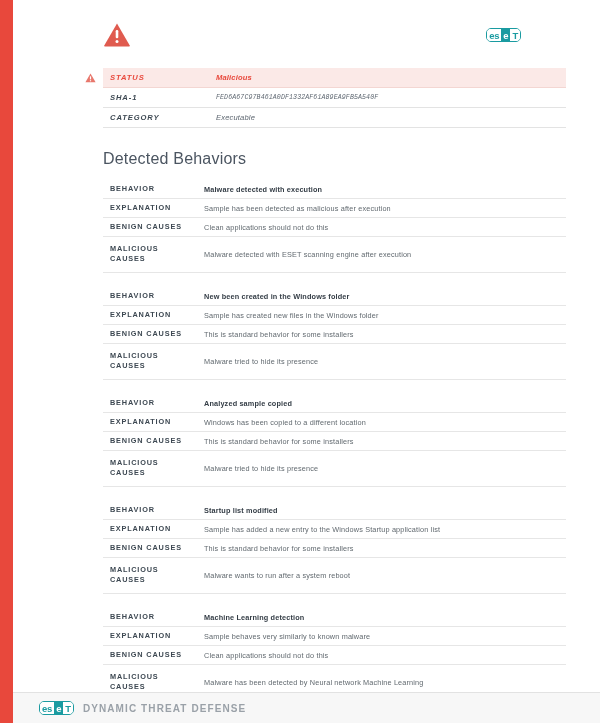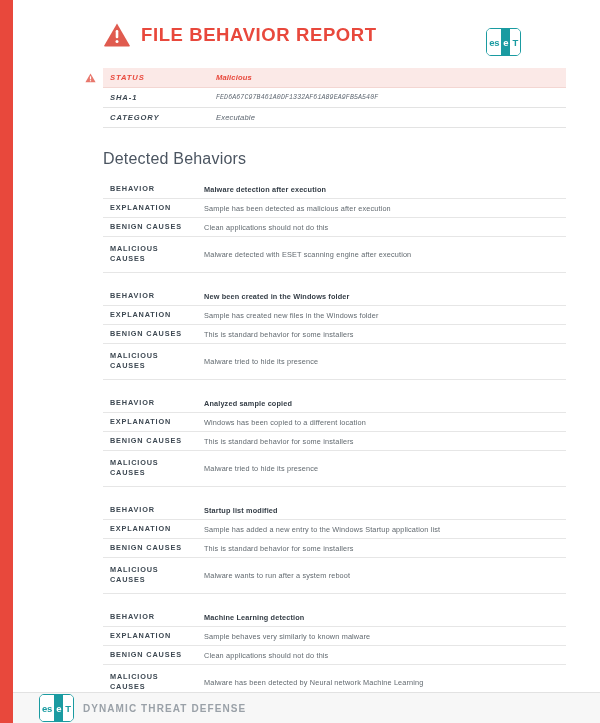--- a/index.html
+++ b/index.html
@@ -59,21 +59,21 @@
   }
   .eset-logo {
     position: absolute;
     right: 79px;
     top: 28px;
     display: inline-flex;
     align-items: stretch;
     border: 1.6px solid #1a9ba1;
     border-radius: 5px;
     overflow: hidden;
-    height: 28px;
+    height: 14px;
     box-sizing: border-box;
   }
   .eset-logo .seg {
     font-size: 9.5px;
     font-weight: bold;
     line-height: 11px;
     padding: 0 2px;
     letter-spacing: -0.2px;
     display: flex;
     align-items: center;
@@ -203,21 +203,20 @@
 <div class="spine"></div>
 
 <div class="page">
 
   <div class="header">
     <svg class="warn-big" viewBox="0 0 28 26">
       <path d="M14 1.5 L26.6 23.2 Q27.4 24.6 25.8 24.6 L2.2 24.6 Q0.6 24.6 1.4 23.2 Z" fill="#e05b4f"></path>
       <rect x="12.7" y="8" width="2.6" height="8.2" rx="1.2" fill="#ffffff"></rect>
       <circle cx="14" cy="19.4" r="1.5" fill="#ffffff"></circle>
     </svg>
-    <div class="report-title">FILE BEHAVIOR REPORT</div>
     <div class="eset-logo">
       <span class="seg seg-a">es</span>
         <span class="seg seg-b">e</span>
         <span class="seg seg-c">T</span>
     </div>
   </div>
 
   <div class="summary-wrap">
     <svg class="warn-small" viewBox="0 0 11 10">
       <path d="M5.5 0.6 L10.6 9.2 L0.4 9.2 Z" fill="#e8776c"></path>
@@ -243,21 +242,21 @@
   </div>
 
   <h2 class="section-title">Detected Behaviors</h2>
 
   <div class="behaviors">
 
     <table class="behavior">
       <tbody>
         <tr class="row-behavior">
           <td class="key">BEHAVIOR</td>
-          <td class="val">Malware detection after execution</td>
+          <td class="val">Malware detected with execution</td>
         </tr>
         <tr class="row-explanation">
           <td class="key">EXPLANATION</td>
           <td class="val">Sample has been detected as malicious after execution</td>
         </tr>
         <tr class="row-benign">
           <td class="key">BENIGN CAUSES</td>
           <td class="val">Clean applications should not do this</td>
         </tr>
         <tr class="row-malicious">

